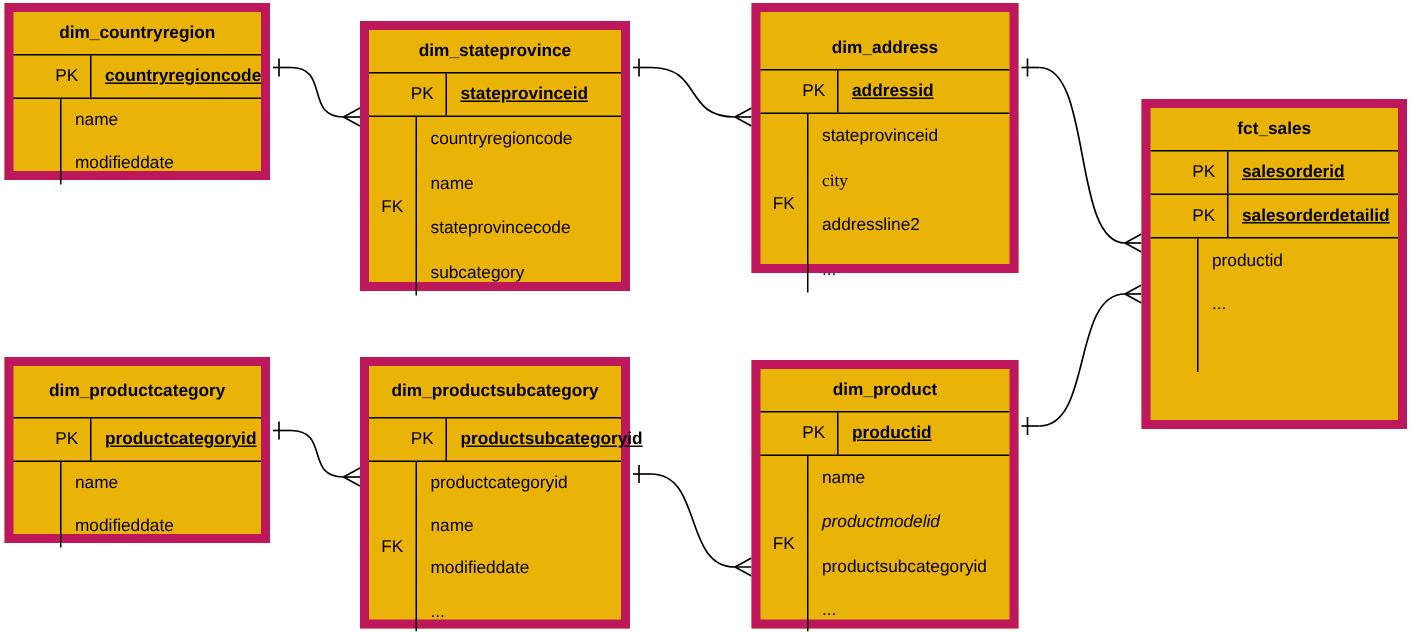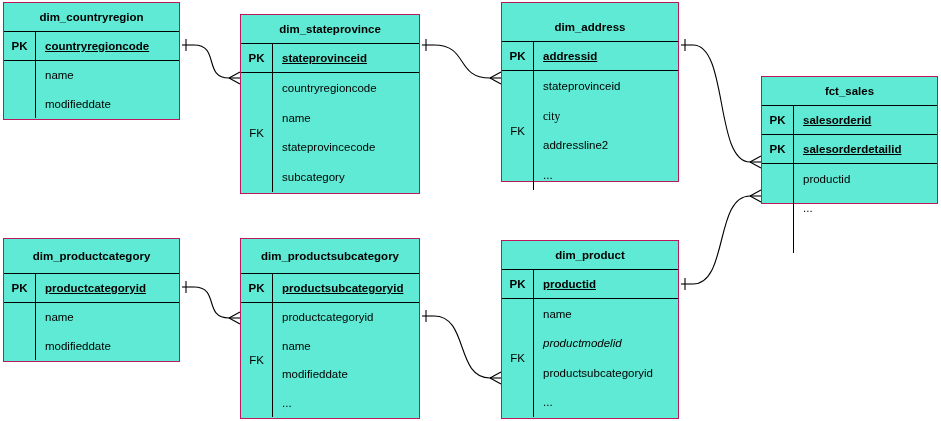--- a/index.html
+++ b/index.html
@@ -11,22 +11,22 @@
     position: relative;
     width: 941px;
     height: 421px;
     background: #ffffff;
     font-family: "Liberation Sans", sans-serif;
     overflow: hidden;
   }
   .entity {
     position: absolute;
     box-sizing: border-box;
-    border: 1px solid #be185d;
-    background: #5eead4;
+    border: 6px solid #be185d;
+    background: #eab308;
   }
   .entity-title {
     box-sizing: border-box;
     width: 100%;
     border-bottom: 1px solid #000000;
     display: flex;
     align-items: center;
     justify-content: center;
     text-align: center;
     font-weight: bold;
@@ -49,21 +49,22 @@
     width: 32px;
     flex: 0 0 32px;
     border-right: 1px solid #000000;
     display: flex;
     align-items: center;
     justify-content: center;
     font-size: 11.5px;
     color: #000000;
   }
   .key-cell.bold {
-    font-weight: bold;
+    font-weight: normal;
+    margin-left: 20px;
   }
   .name-cell {
     box-sizing: border-box;
     flex: 1 1 auto;
     display: flex;
     align-items: center;
     padding-left: 9px;
     font-size: 11.5px;
     color: #000000;
   }
@@ -209,21 +210,21 @@
       <div class="body-group" style="height: 119px;">
         <div class="body-keycol">FK</div>
         <div class="body-attrs">
           <div class="body-attr" style="height: 29.75px;">stateprovinceid</div>
           <div class="body-attr" style="height: 29.75px; font-family: Liberation Serif, serif;">city</div>
           <div class="body-attr" style="height: 29.75px;">addressline2</div>
           <div class="body-attr ellipsis" style="height: 29.75px;">...</div>
         </div>
       </div>
     </div>
-    <div class="entity" style="left: 761px; top: 76px; width: 177px; height: 128px;">
+    <div class="entity" style="left: 761px; top: 66px; width: 177px; height: 220px;">
       <div class="entity-title" style="height: 29px;">
         <span>fct_sales</span>
       </div>
       <div class="attr-row divider" style="height: 29px;">
         <div class="key-cell bold">PK</div>
         <div class="name-cell pk">salesorderid</div>
       </div>
       <div class="attr-row divider" style="height: 29px;">
         <div class="key-cell bold">PK</div>
         <div class="name-cell pk">salesorderdetailid</div>

